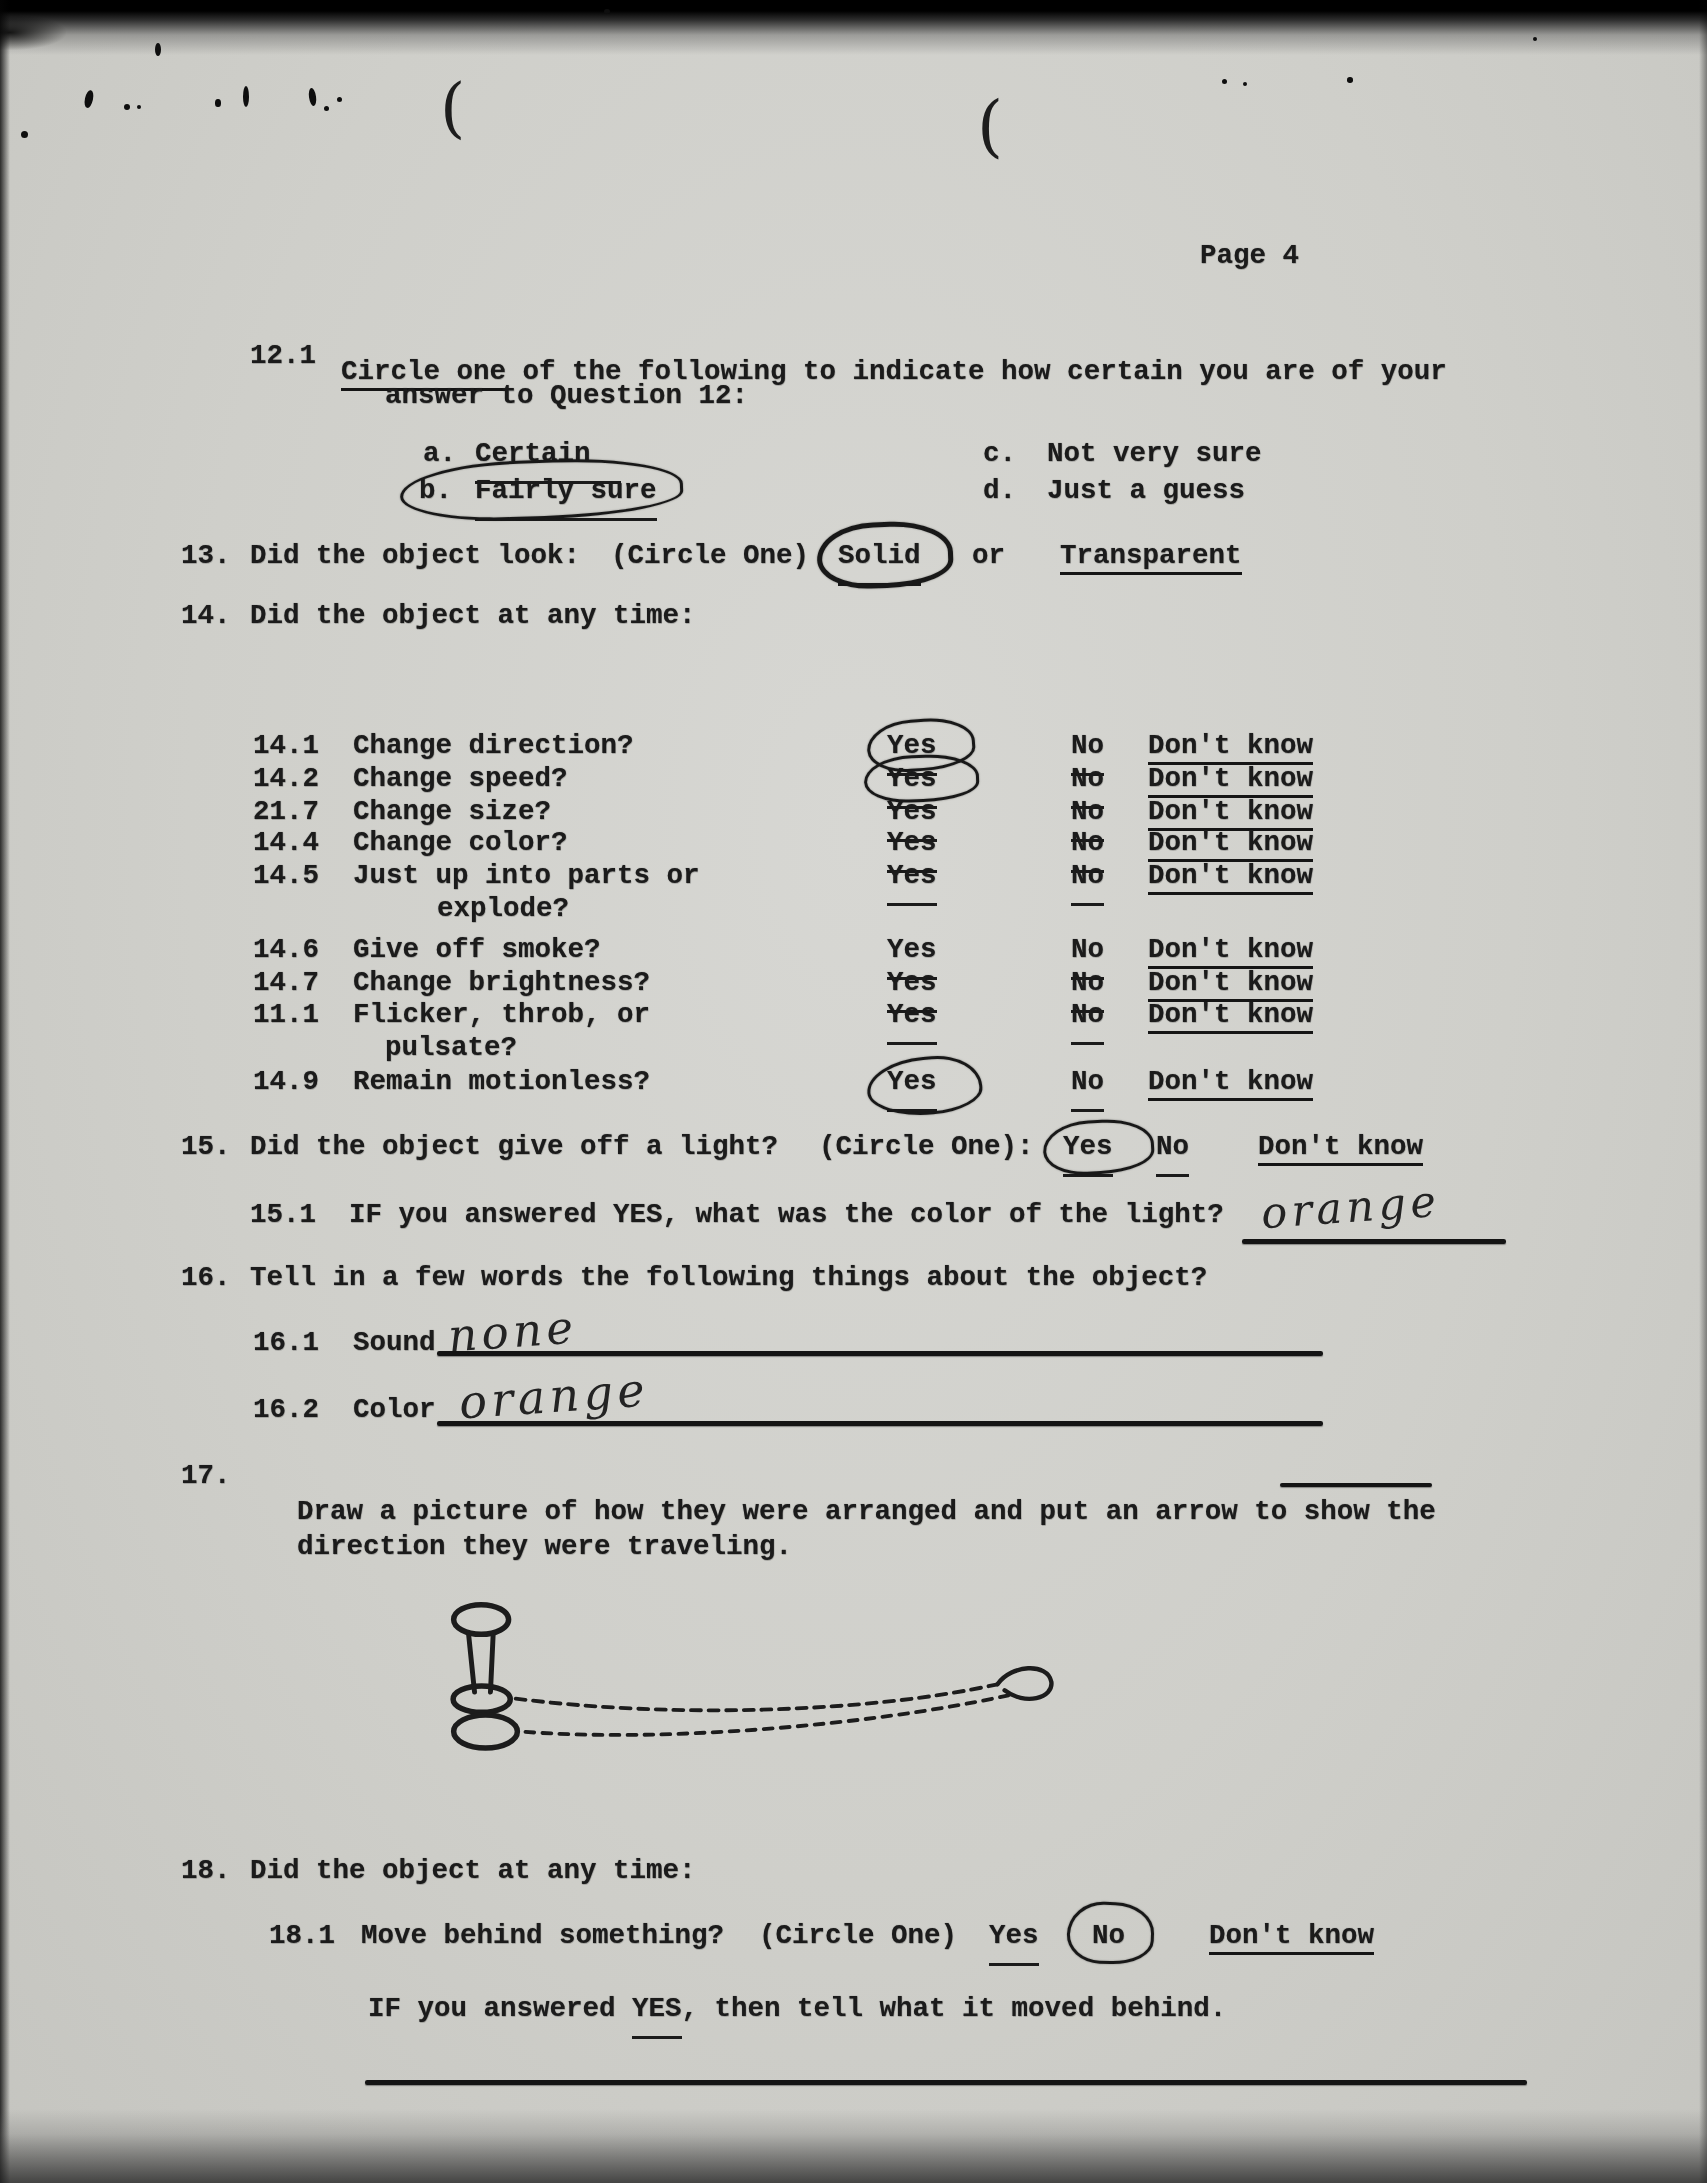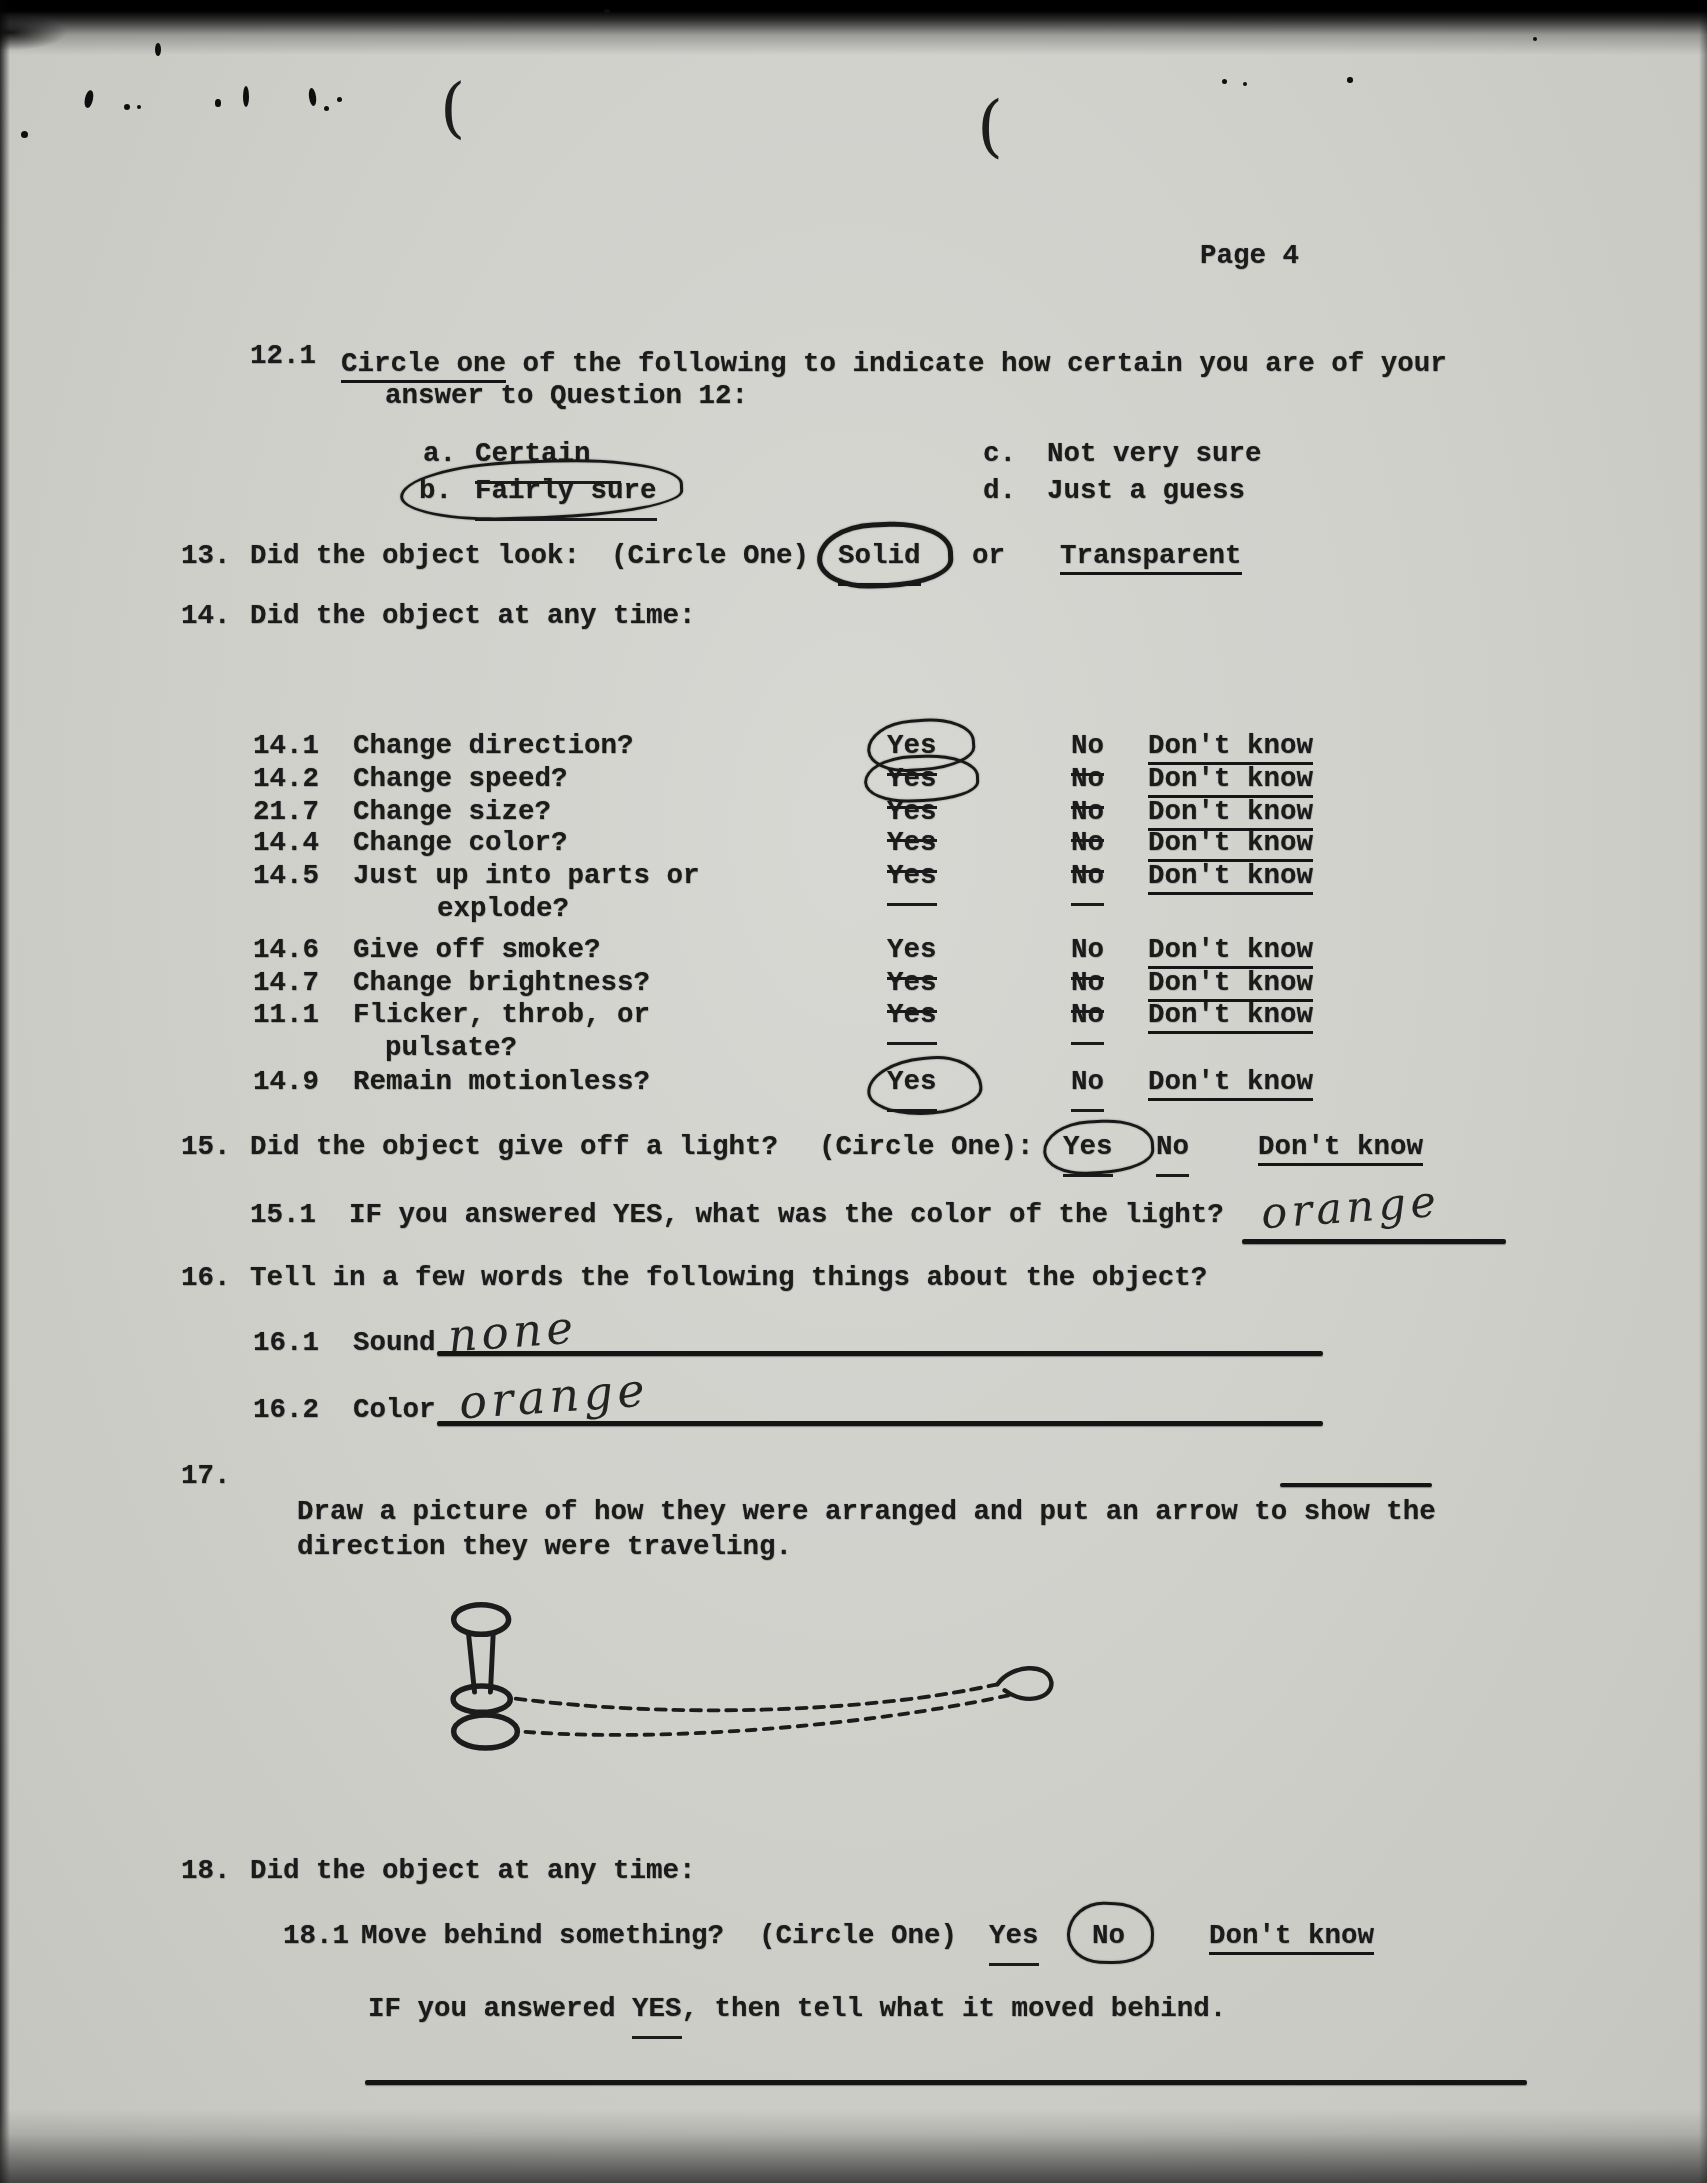--- a/index.html
+++ b/index.html
@@ -66,21 +66,21 @@
   <i class="speck" style="left:1243px;top:82px;width:4.4px;height:4.4px"></i>
   <i class="speck" style="left:1347px;top:77px;width:5.5px;height:5.5px"></i>
   <i class="speck" style="left:1533px;top:37px;width:4.4px;height:4.4px"></i>
 
   <span class="paren" style="left:440px;top:70px;font-size:65px">(</span>
   <span class="paren" style="left:977px;top:87px;font-size:67px">(</span>
 
   <div class="t" style="left:1200px;top:240px">Page 4</div>
 
   <div class="t" style="left:250px;top:340px">12.1</div>
-  <div class="t" style="left:341px;top:348px"><span class="u2">Circle one</span><span> of the following to indicate how certain you are of your</span></div>
+  <div class="t" style="left:341px;top:356px"><span class="u2">Circle one</span><span> of the following to indicate how certain you are of your</span></div>
   <div class="t" style="left:385px;top:380px">answer to Question 12:</div>
 
   <div class="t" style="left:423px;top:438px">a.</div>
   <div class="t" style="left:475px;top:438px"><span class="u" style="padding-right:30px">Certain</span></div>
   <div class="t" style="left:419px;top:475px">b.</div>
   <div class="t" style="left:475px;top:475px"><span class="u">Fairly sure</span></div>
   <div class="t" style="left:983px;top:438px">c.</div>
   <div class="t" style="left:1047px;top:438px">Not very sure</div>
   <div class="t" style="left:983px;top:475px">d.</div>
   <div class="t" style="left:1047px;top:475px">Just a guess</div>
@@ -206,21 +206,21 @@
       <ellipse cx="183" cy="272" rx="58" ry="30" stroke-width="10"></ellipse>
       <path d="M238 212 C 520 248, 880 238, 1115 186" stroke-width="7" stroke-dasharray="18 14"></path>
       <path d="M1115 186 C 1140 150, 1206 146, 1213 181 C 1218 212, 1164 225, 1128 197" stroke-width="8"></path>
       <path d="M1135 206 C 880 262, 500 292, 248 272" stroke-width="7" stroke-dasharray="16 15"></path>
     </g>
   </svg>
 
   <div class="t" style="left:181px;top:1855px">18.</div>
   <div class="t" style="left:250px;top:1855px">Did the object at any time:</div>
 
-  <div class="t" style="left:283px;top:1920px">18.1</div>
+  <div class="t" style="left:269px;top:1920px">18.1</div>
   <div class="t" style="left:361px;top:1920px">Move behind something?</div>
   <div class="t" style="left:759px;top:1920px">(Circle One)</div>
   <div class="t" style="left:989px;top:1920px"><span class="u">Yes</span></div>
   <div class="t" style="left:1092px;top:1920px">No</div>
   <div class="t" style="left:1209px;top:1920px"><span class="u2">Don't know</span></div>
   <div class="ellipse" style="left:1067px;top:1902px;width:81px;height:56px;transform:rotate(2deg)"></div>
 
   <div class="t" style="left:368px;top:1993px"><span>IF you answered </span><span class="u">YES</span><span>, then tell what it moved behind.</span></div>
 
   <div class="blank" style="left:365px;top:2080px;width:1162px"></div>

